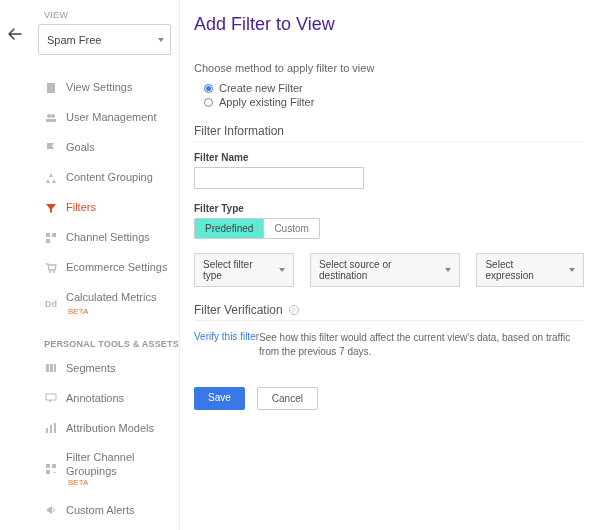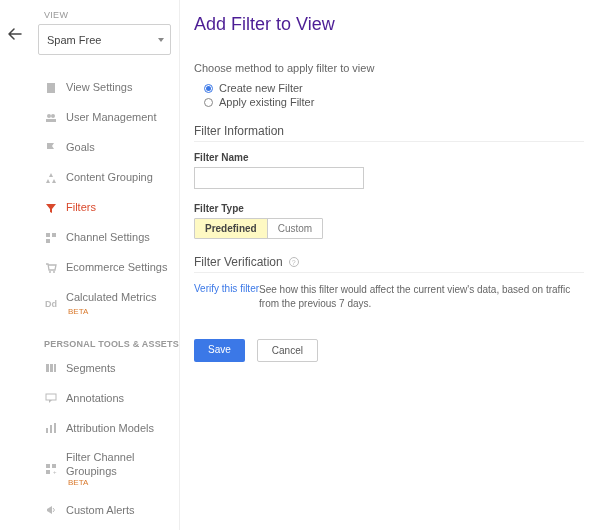--- a/index.html
+++ b/index.html
@@ -136,22 +136,22 @@
     overflow: hidden;
     font-size: 10px;
   }
   .seg > div {
     padding: 4px 10px;
     cursor: pointer;
     color: #777;
     background: #fff;
   }
   .seg > div.sel {
-    background: #fef9c3;
-    font-weight: bold;
+    background: #5eead4;
+    font-weight: normal;
     color: #444;
   }
   .seg > div + div { border-left: 1px solid #ccc; }
 
   .dropdown-row { display: flex; gap: 16px; margin-top: 14px; }
   .drop {
     font-size: 10px;
     border: 1px solid #d4d4d4;
     background: #f7f7f7;
     padding: 5px 8px;
@@ -360,20 +360,34 @@
       <div class="fld-label">Filter Name</div>
       <input class="text-input" type="text" style="">
     </div>
 
     <div class="fld-label" style="margin-top:14px;">Filter Type</div>
     <div class="seg">
       <div class="sel">Predefined</div>
       <div>Custom</div>
     </div>
 
+    <div class="dropdown-row">
+      <div class="drop">
+        <span>Select filter type</span>
+        <span class="caret"></span>
+      </div>
+      <div class="drop">
+        <span>Select source or destination</span>
+        <span class="caret"></span>
+      </div>
+      <div class="drop">
+        <span>Select expression</span>
+        <span class="caret"></span>
+      </div>
+    </div>
 
     <div class="section">
       <div class="section-title">
         <span>Filter Verification</span>
         <span class="help-icon">?</span>
       </div>
       <div class="verify-row">
         <span class="verify-link">Verify this filter</span>
         <span class="verify-desc">See how this filter would affect the current view's data, based on traffic from the previous 7 days.</span>
       </div>

